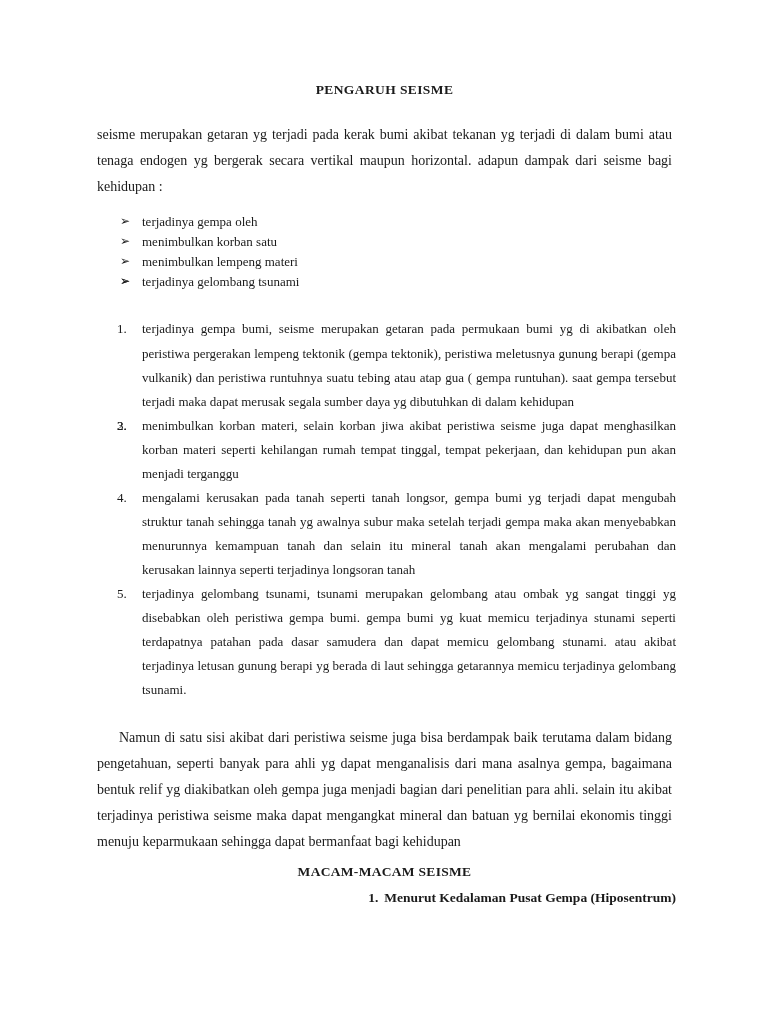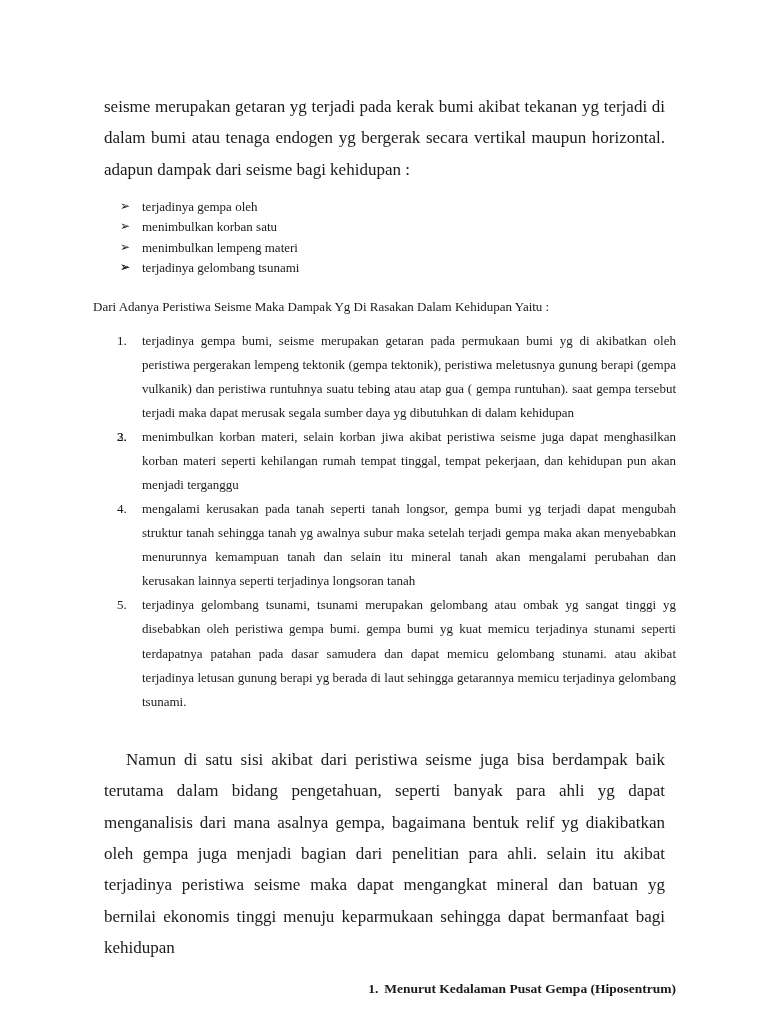--- a/index.html
+++ b/index.html
@@ -24,24 +24,24 @@
   }
   .doc-title {
     text-align: center;
     font-weight: bold;
     font-size: 13.5px;
     letter-spacing: 0.4px;
     margin: 0 0 22px 0;
     line-height: 1.5;
   }
   .para {
-    font-size: 17px;
+    font-size: 14px;
     line-height: 1.85;
     text-align: justify;
-    margin: 11px;
+    margin: 4px;
     text-justify: inter-word;
   }
   .para-intro { margin-bottom: 12px; }
   .para-indent { text-indent: 22px; }
   .para-lead {
     font-size: 13px;
     line-height: 1.85;
     text-align: left;
     margin: 0 0 10px 0;
   }
@@ -103,20 +103,21 @@
     line-height: 2.0;
     text-align: right;
   }
   .sub-heading .sub-num { margin-right: 6px; }
 </style>
 </head>
 <body>
 
 <div class="page">
 
+  <h1 class="doc-title">PENGARUH SEISME</h1>
 
   <p class="para para-intro">seisme merupakan getaran yg terjadi pada kerak bumi akibat tekanan yg terjadi di dalam bumi atau tenaga endogen yg bergerak secara vertikal maupun horizontal. adapun dampak dari seisme bagi kehidupan :</p>
 
   <ul class="bullet-list">
     <li>
       <span class="bullet-marker">➢</span>
       <span>terjadinya gempa oleh</span>
     </li>
     <li>
       <span class="bullet-marker">➢</span>
@@ -130,21 +131,20 @@
       <span class="bullet-marker">➢</span>
     </li>
     <li>
       <span class="bullet-marker">➢</span>
       <span>terjadinya gelombang tsunami</span>
     </li>
   </ul>
 
   <div class="spacer-sm"></div>
 
-  <p class="para-lead">Dari Adanya Peristiwa Seisme Maka Dampak Yg Di Rasakan Dalam Kehidupan Yaitu :</p>
 
   <ol class="num-list">
     <li>
       <span class="num-marker">1.</span>
       <span>terjadinya gempa bumi, seisme merupakan getaran pada permukaan bumi yg di akibatkan oleh peristiwa pergerakan lempeng tektonik (gempa tektonik), peristiwa meletusnya gunung berapi (gempa vulkanik) dan peristiwa runtuhnya suatu tebing atau atap gua ( gempa runtuhan). saat gempa tersebut terjadi maka dapat merusak segala sumber daya yg dibutuhkan di dalam kehidupan</span>
     </li>
     <li>
       <span class="num-marker">2.</span>
     </li>
     <li>
@@ -158,18 +158,19 @@
     <li>
       <span class="num-marker">5.</span>
       <span>terjadinya gelombang tsunami, tsunami merupakan gelombang atau ombak yg sangat tinggi yg disebabkan oleh peristiwa gempa bumi. gempa bumi yg kuat memicu terjadinya stunami seperti terdapatnya patahan pada dasar samudera dan dapat memicu gelombang stunami. atau akibat terjadinya letusan gunung berapi yg berada di laut sehingga getarannya memicu terjadinya gelombang tsunami.</span>
     </li>
   </ol>
 
   <div class="spacer-md"></div>
 
   <p class="para para-indent">Namun di satu sisi akibat dari peristiwa seisme juga bisa berdampak baik terutama dalam bidang pengetahuan, seperti banyak para ahli yg dapat menganalisis dari mana asalnya gempa, bagaimana bentuk relif yg diakibatkan oleh gempa juga menjadi bagian dari penelitian para ahli. selain itu akibat terjadinya peristiwa seisme maka dapat mengangkat mineral dan batuan yg bernilai ekonomis tinggi menuju keparmukaan sehingga dapat bermanfaat bagi kehidupan</p>
 
+  <h2 class="section-title">MACAM-MACAM SEISME</h2>
 
   <h3 class="sub-heading">
     <span class="sub-num">1.</span><span>Menurut Kedalaman Pusat Gempa (Hiposentrum)</span>
   </h3>
 
 </div>
 
 </body></html>

